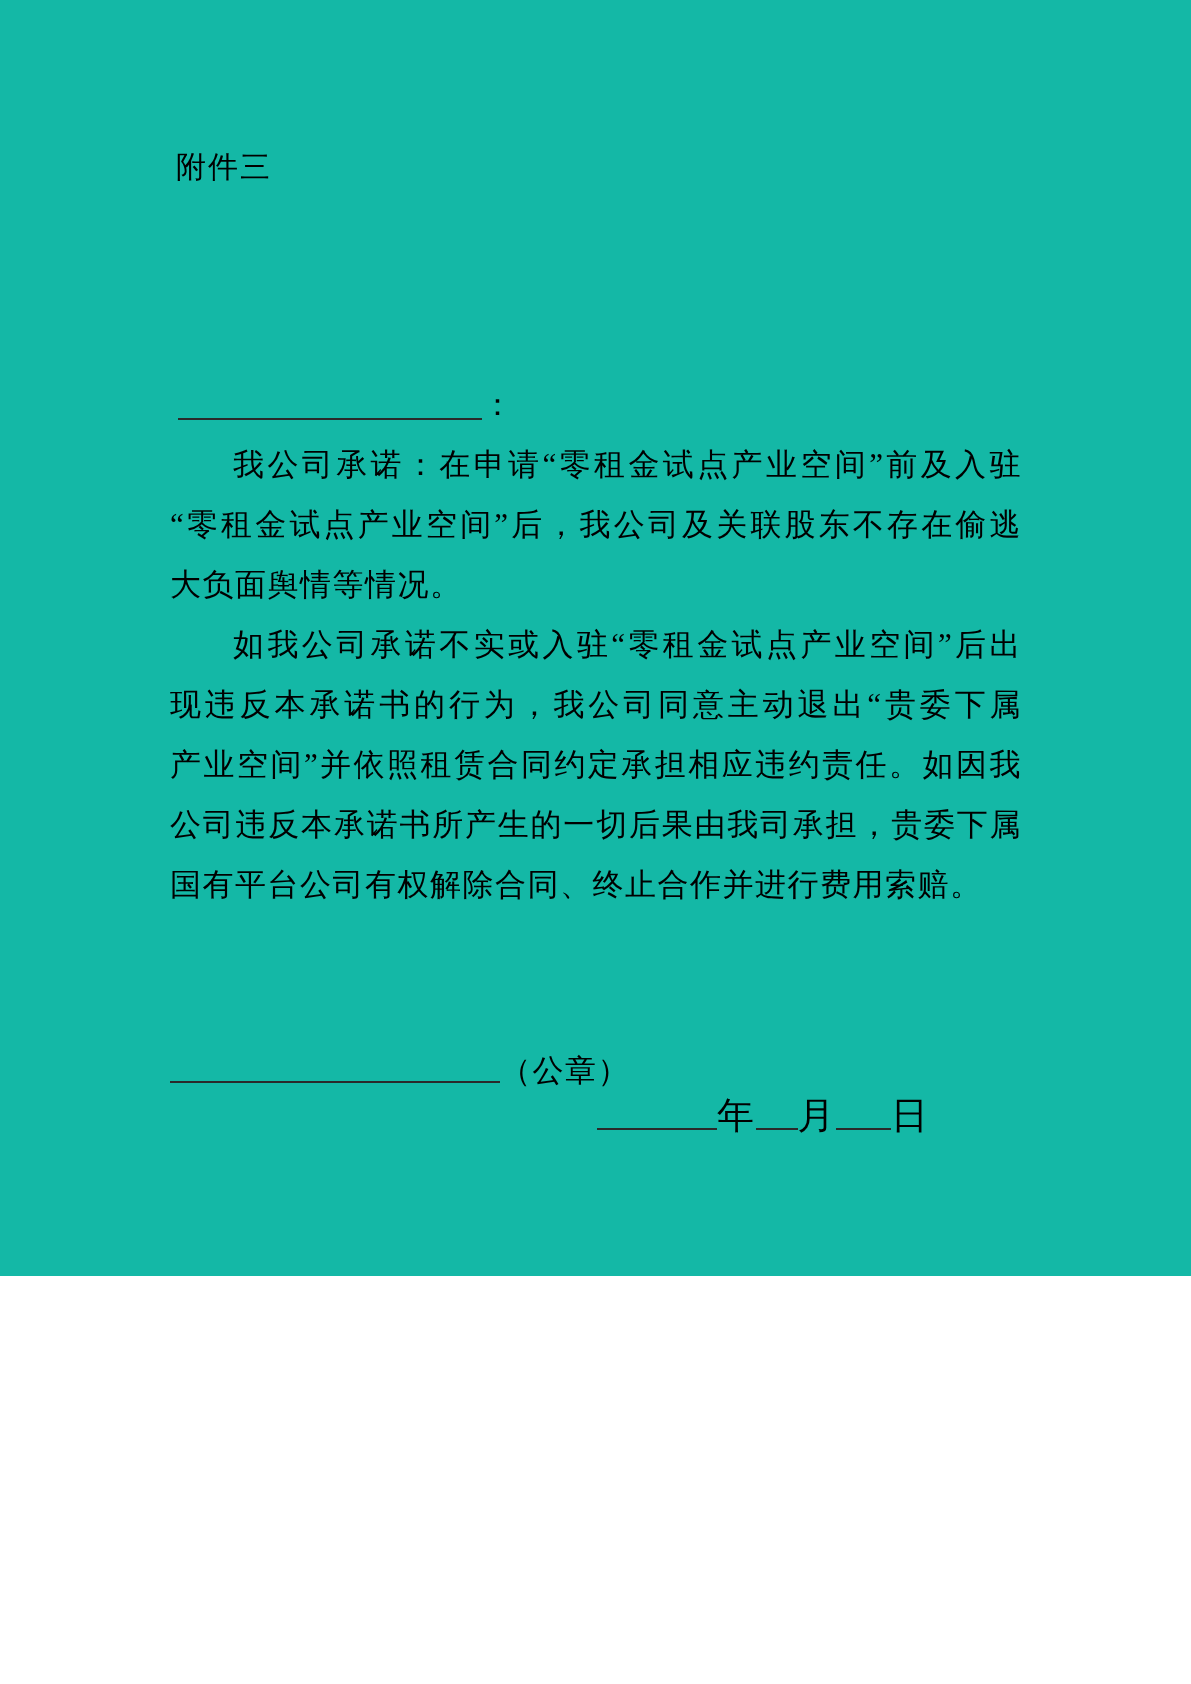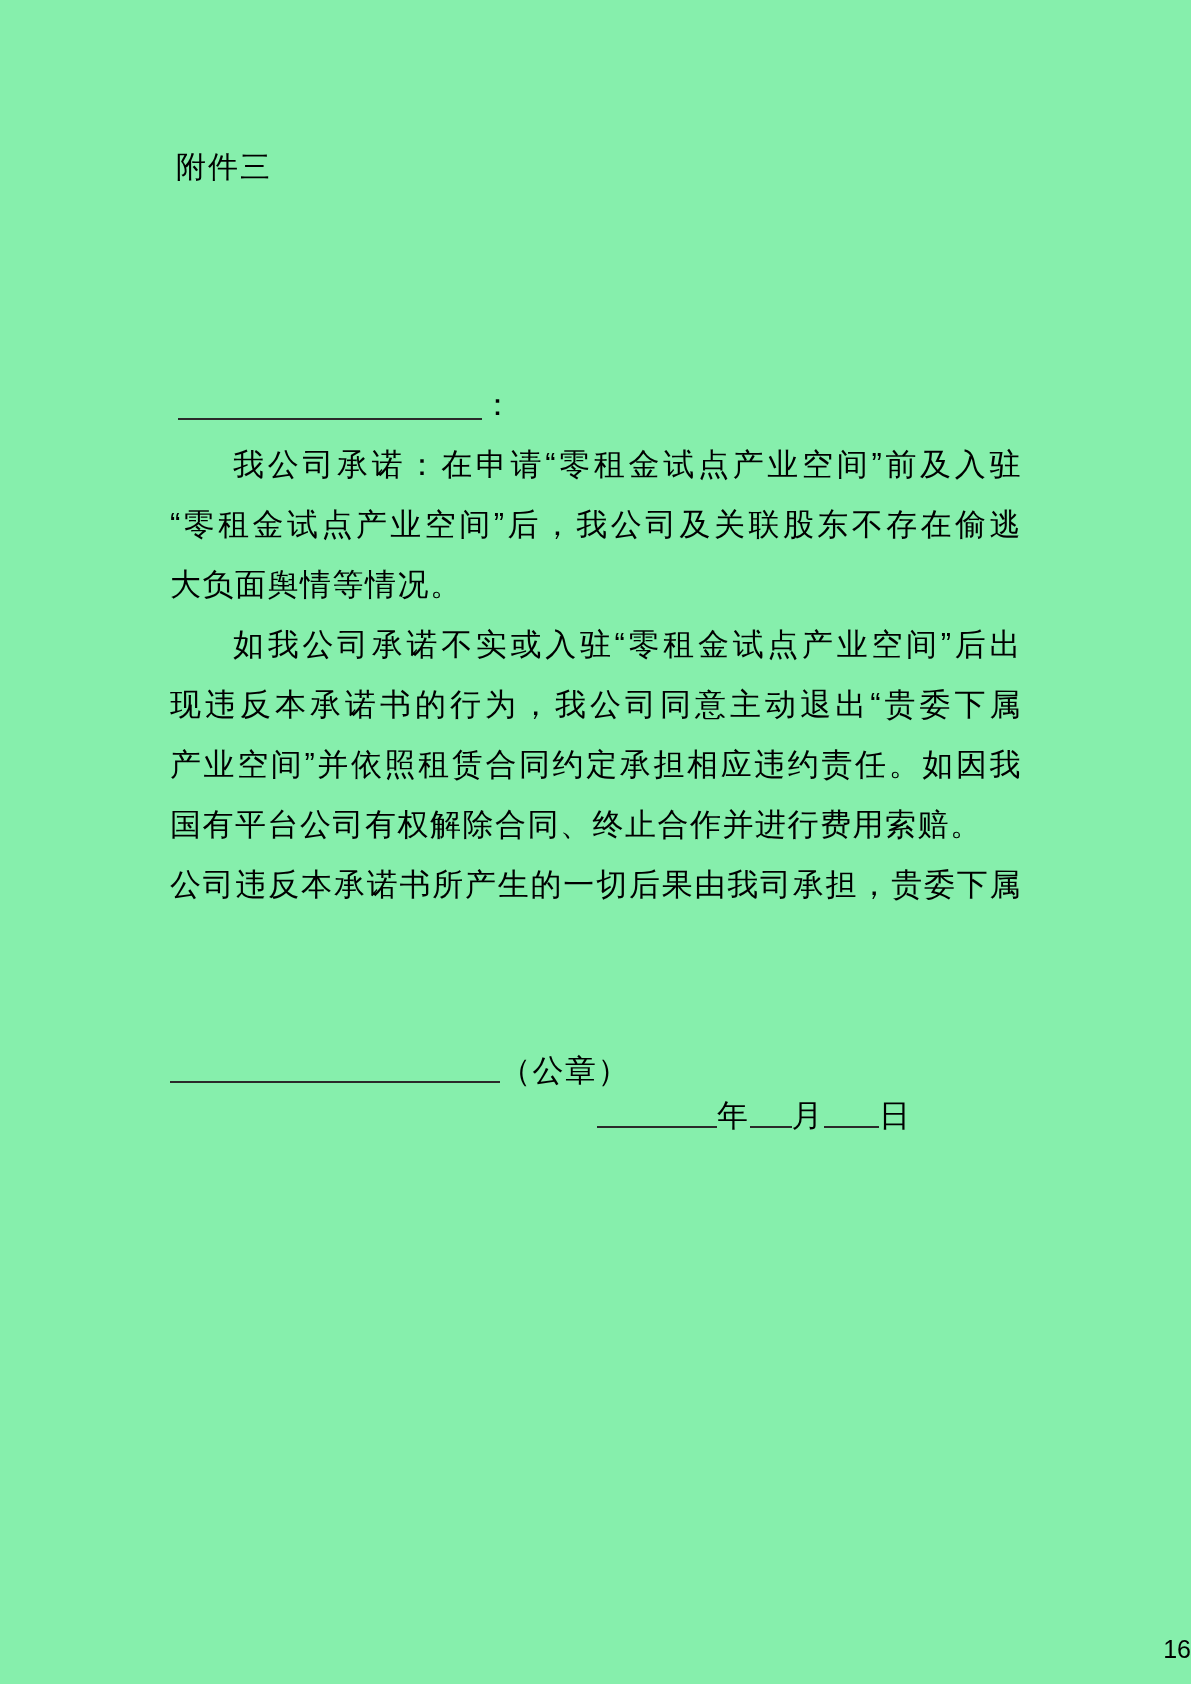--- a/index.html
+++ b/index.html
@@ -3,23 +3,23 @@
 <meta charset="utf-8">
 <style>
   html, body {
     margin: 0;
     padding: 0;
     background: #ffffff;
   }
   .page {
     position: relative;
     width: 1191px;
-    height: 1684px;
-    background: #86efac;
-    font-family: Liberation Sans, sans-serif;
+    height: 1276px;
+    background: #14b8a6;
+    font-family: Liberation Serif, serif;
     color: #000000;
     overflow: hidden;
   }
   .attachment {
     position: absolute;
     left: 176px;
     top: 150px;
     font-size: 30px;
     line-height: 34px;
     letter-spacing: 2px;
@@ -84,21 +84,21 @@
   }
   .blank-seal {
     width: 330px;
     height: 34px;
     vertical-align: -2px;
   }
   .date-line {
     position: absolute;
     left: 597px;
     top: 1086px;
-    font-size: 31px;
+    font-size: 37px;
     line-height: 60px;
     letter-spacing: 1.5px;
     white-space: nowrap;
   }
   .blank-year { width: 120px; height: 34px; vertical-align: -2px; }
   .blank-month { width: 42px; height: 34px; vertical-align: -2px; }
   .blank-day { width: 55px; height: 34px; vertical-align: -2px; }
   .page-number {
     position: absolute;
     left: 0;
@@ -121,22 +121,22 @@
     <span class="blank blank-name"></span><span>：</span>
   </div>
 
   <div class="doc-body">
     <div class="body-line first">我公司承诺：在申请“零租金试点产业空间”前及入驻</div>
     <div class="body-line">“零租金试点产业空间”后，我公司及关联股东不存在偷逃</div>
     <div class="body-line last">大负面舆情等情况。</div>
     <div class="body-line first">如我公司承诺不实或入驻“零租金试点产业空间”后出</div>
     <div class="body-line">现违反本承诺书的行为，我公司同意主动退出“贵委下属</div>
     <div class="body-line">产业空间”并依照租赁合同约定承担相应违约责任。如因我</div>
+    <div class="body-line">公司违反本承诺书所产生的一切后果由我司承担，贵委下属</div>
     <div class="body-line last">国有平台公司有权解除合同、终止合作并进行费用索赔。</div>
-    <div class="body-line">公司违反本承诺书所产生的一切后果由我司承担，贵委下属</div>
   </div>
 
   <div class="seal-line">
     <span class="blank blank-seal"></span><span>（公章）</span>
   </div>
 
   <div class="date-line">
     <span class="blank blank-year"></span><span>年</span><span class="blank blank-month"></span><span>月</span><span class="blank blank-day"></span><span>日</span>
   </div>
 

